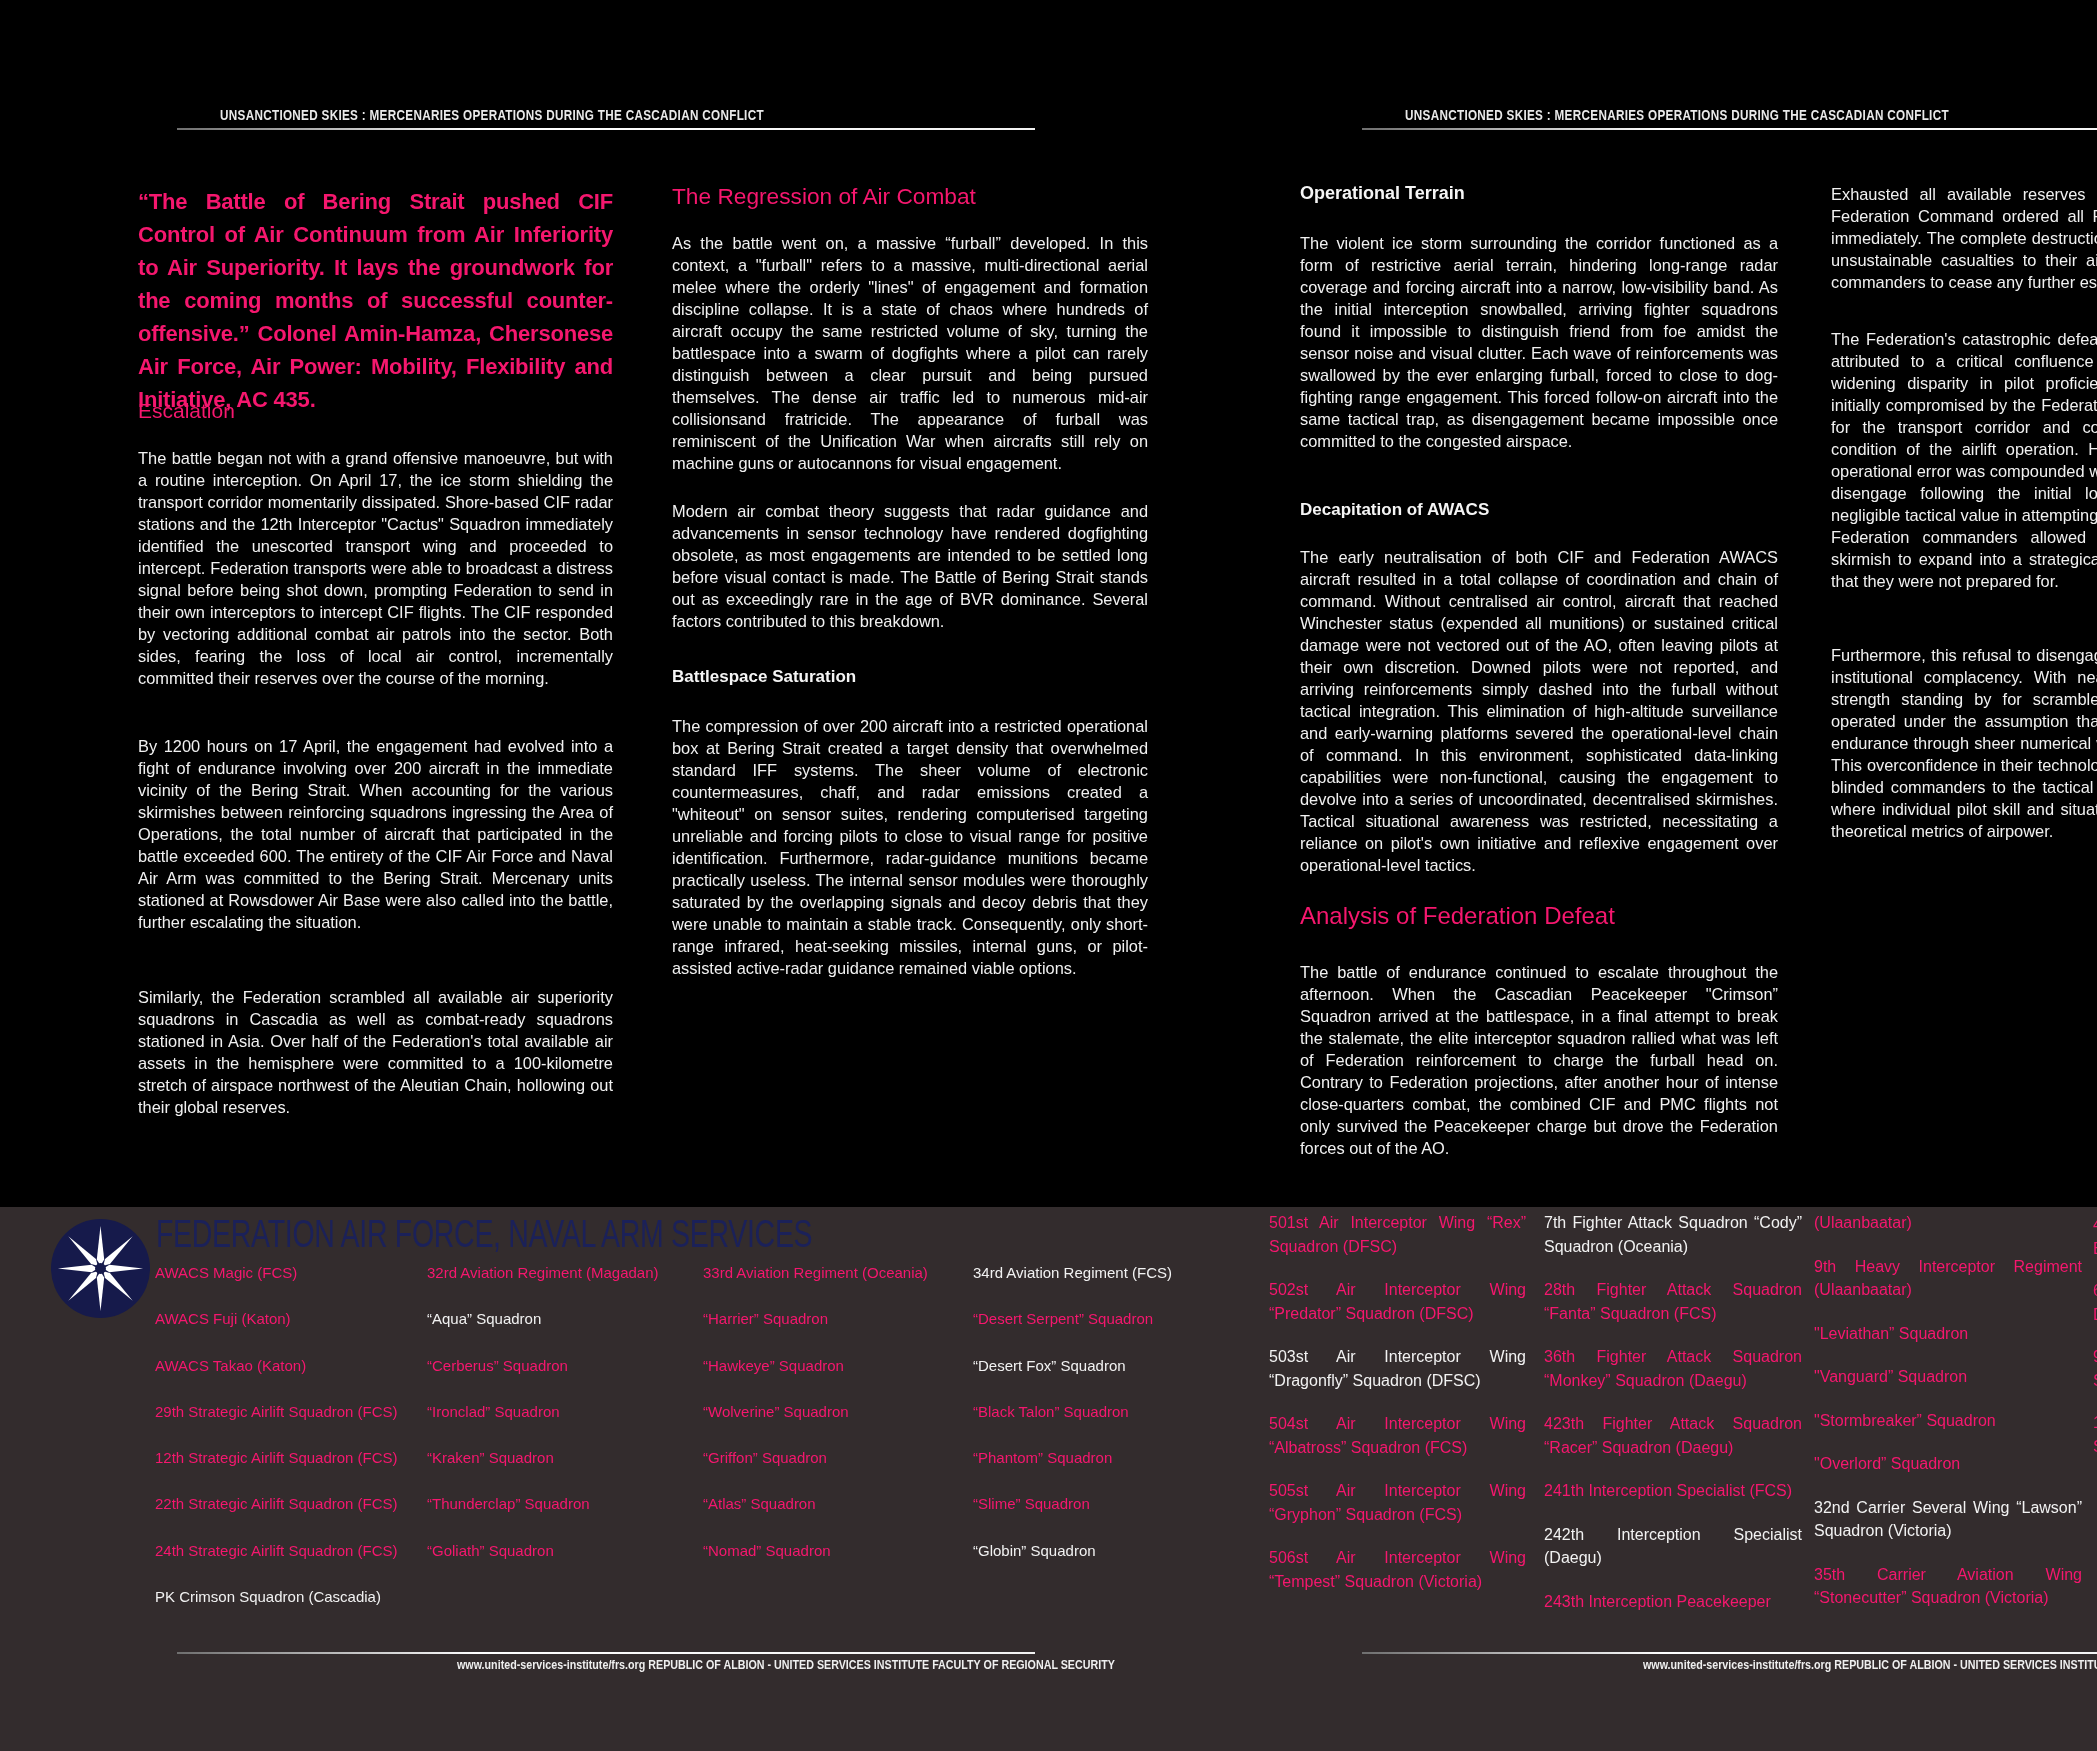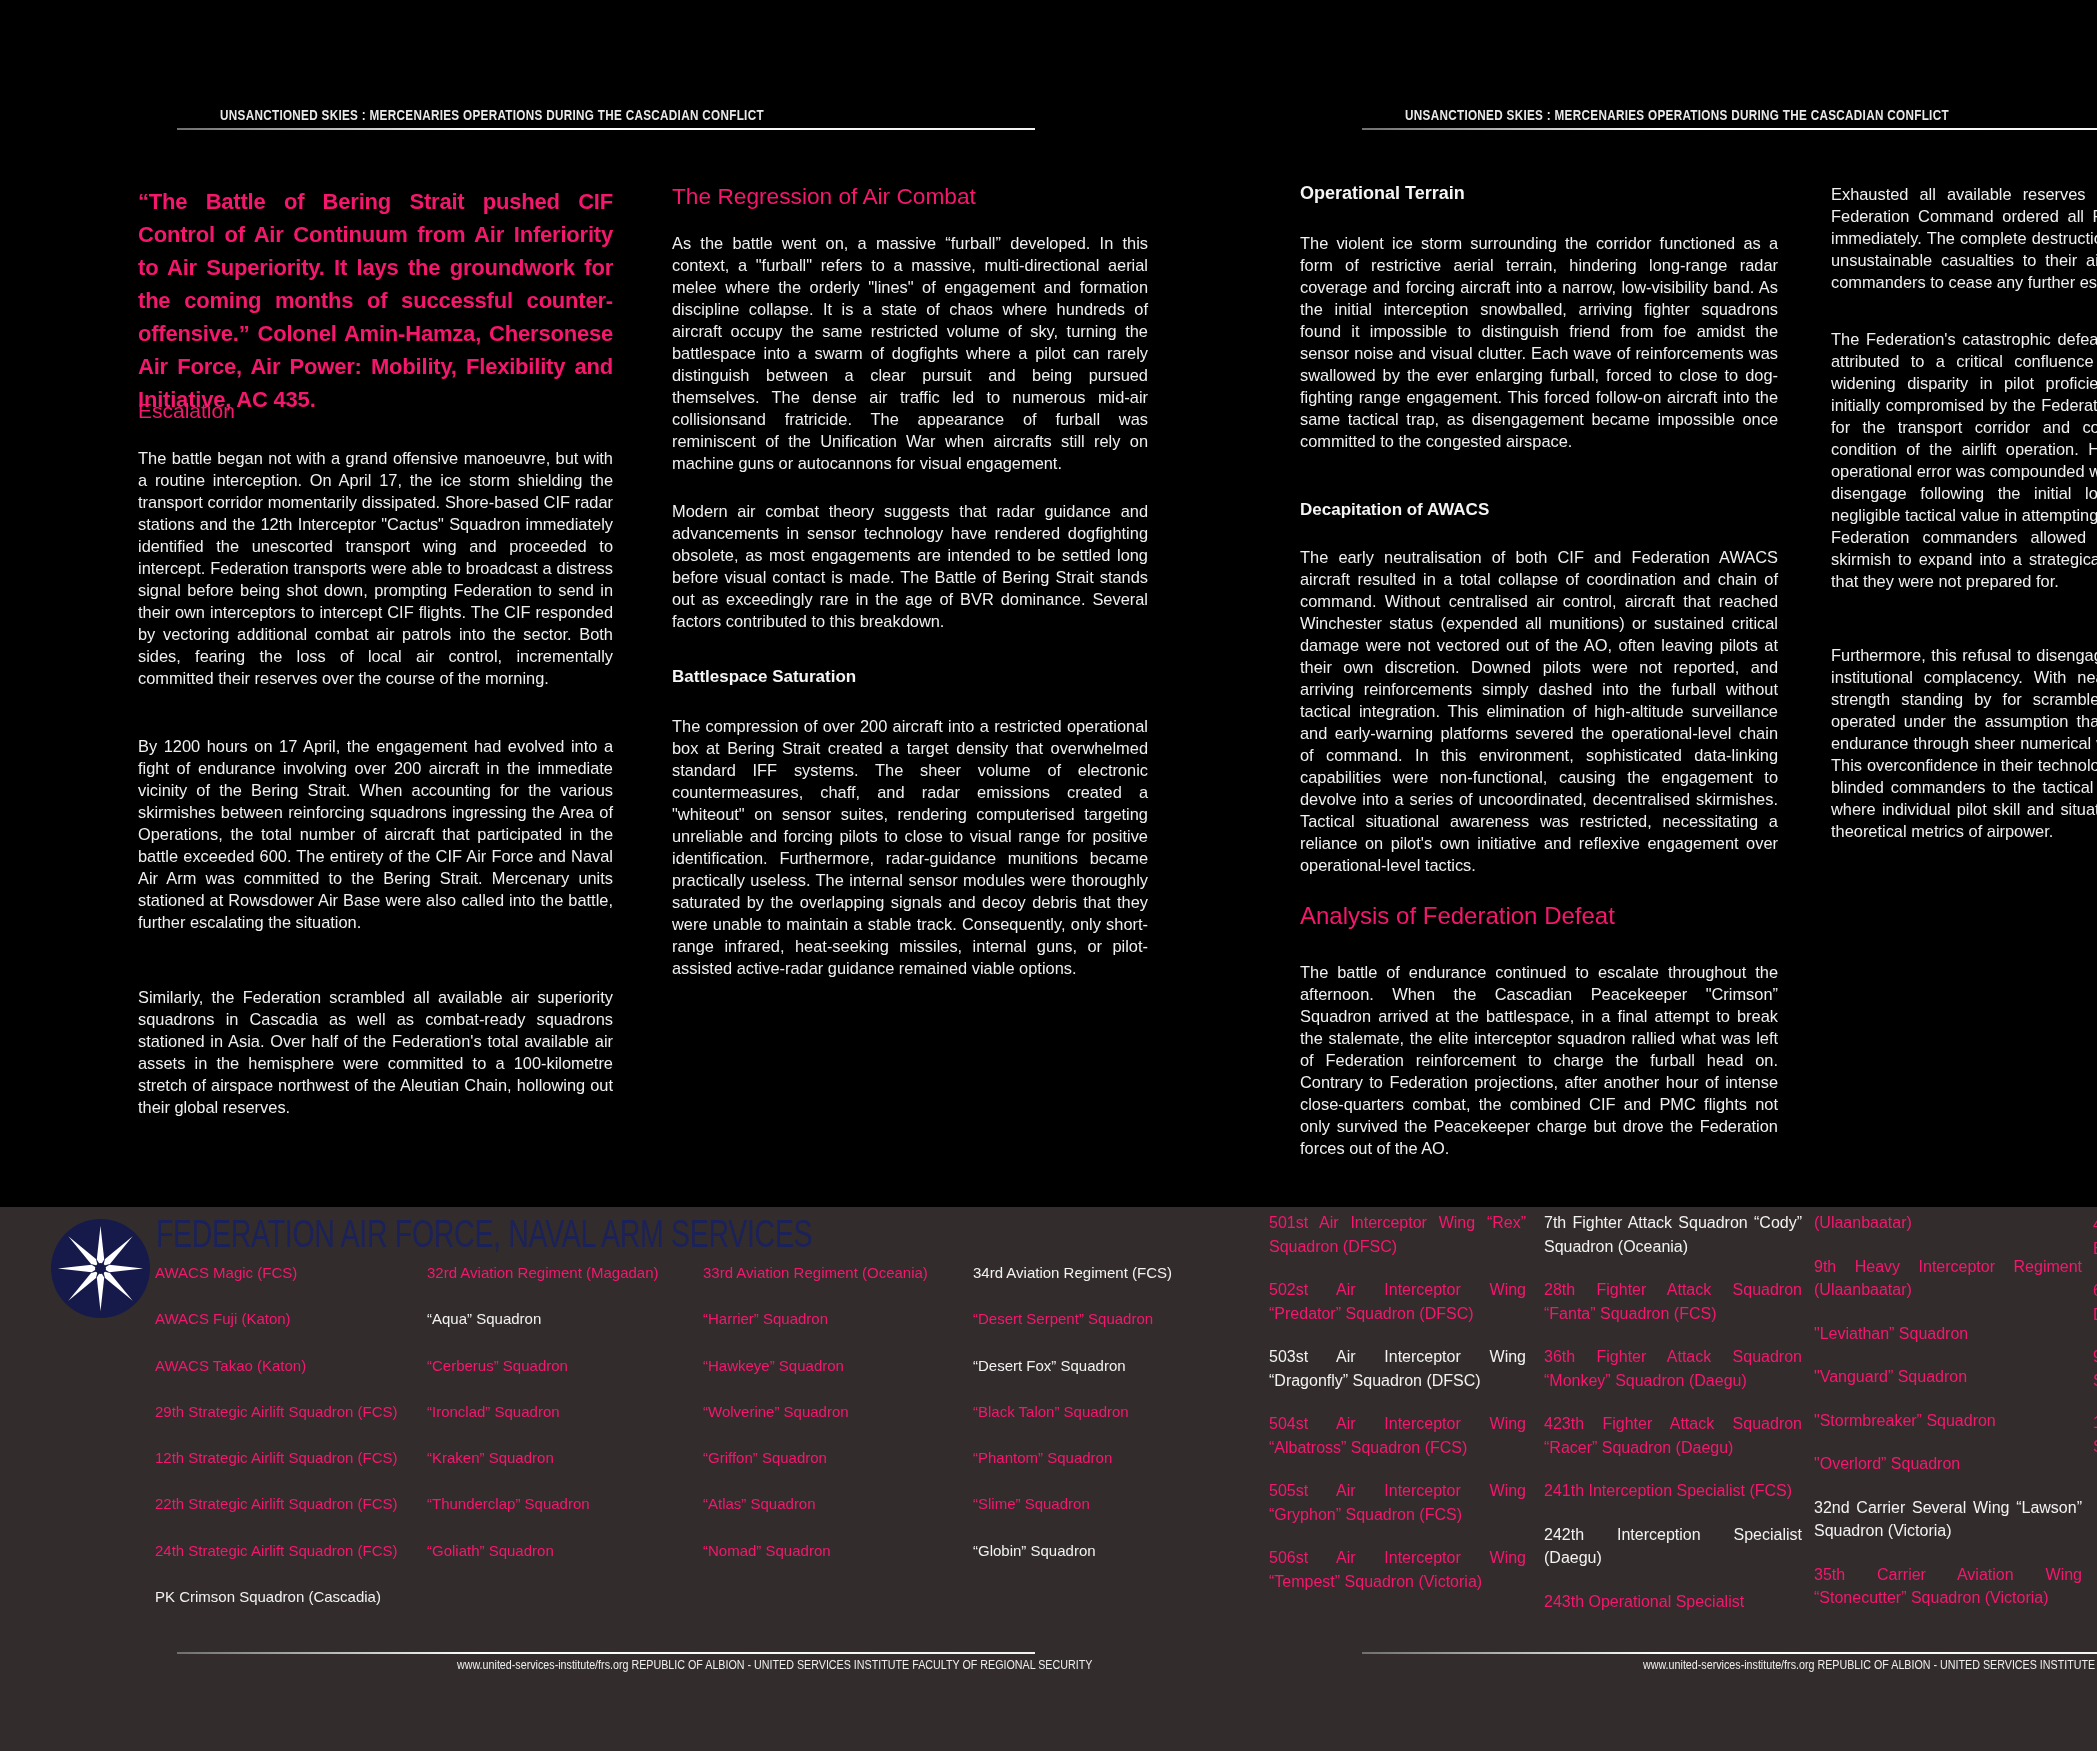--- a/index.html
+++ b/index.html
@@ -51,21 +51,21 @@
   .f-col.wide .f-entry{margin-bottom:20px;line-height:23.5px;font-size:16px;text-align:justify;}
   .f-col.wide8 .f-entry{margin-bottom:19px;line-height:23.5px;font-size:16px;text-align:justify;}
   .f-entry.pink{color:var(--pink);}
   .f-entry.white{color:#F2F2F2;}
   .footer-rule{
     position:absolute;top:1652px;width:858px;height:1.7px;
     background:linear-gradient(to right,#6f6f6f,#ffffff 35%,#f2f2f2);
   }
   .legal{
     position:absolute;top:1657px;white-space:nowrap;color:#EFEFEF;
-    font-size:13.4px;font-weight:normal;
+    font-size:13.4px;font-weight:bold;
   }
   .cond80{display:inline-block;transform:scaleX(0.8);transform-origin:left center;}
 </style>
 </head>
 <body>
 
 <div class="running-head" style="left:177px"><span class="cond">UNSANCTIONED SKIES : MERCENARIES OPERATIONS DURING THE CASCADIAN CONFLICT</span></div>
 <div class="running-head" style="left:1362px"><span class="cond">UNSANCTIONED SKIES : MERCENARIES OPERATIONS DURING THE CASCADIAN CONFLICT</span></div>
 <div class="head-rule" style="left:177px"></div>
 <div class="head-rule" style="left:1362px"></div>
@@ -158,21 +158,21 @@
     <div class="f-entry pink">505st Air Interceptor Wing “Gryphon” Squadron (FCS)</div>
     <div class="f-entry pink">506st Air Interceptor Wing “Tempest” Squadron (Victoria)</div>
   </div>
 <div class="f-col wide" style="left:1544px;top:1211px;width:258px">
     <div class="f-entry white">7th Fighter Attack Squadron “Cody” Squadron (Oceania)</div>
     <div class="f-entry pink">28th Fighter Attack Squadron “Fanta” Squadron (FCS)</div>
     <div class="f-entry pink">36th Fighter Attack Squadron “Monkey” Squadron (Daegu)</div>
     <div class="f-entry pink">423th Fighter Attack Squadron “Racer” Squadron (Daegu)</div>
     <div class="f-entry pink">241th Interception Specialist (FCS)</div>
     <div class="f-entry white">242th Interception Specialist (Daegu)</div>
-    <div class="f-entry pink">243th Operational Specialist</div>
+    <div class="f-entry pink">243th Interception Peacekeeper</div>
   </div>
 <div class="f-col wide" style="left:1814px;top:1211px;width:268px">
     <div class="f-entry pink">(Ulaanbaatar)</div>
     <div class="f-entry pink">9th Heavy Interceptor Regiment (Ulaanbaatar)</div>
     <div class="f-entry pink">"Leviathan” Squadron</div>
     <div class="f-entry pink">"Vanguard” Squadron</div>
     <div class="f-entry pink">"Stormbreaker” Squadron</div>
     <div class="f-entry pink">"Overlord” Squadron</div>
     <div class="f-entry white">32nd Carrier Several Wing “Lawson” Squadron (Victoria)</div>
     <div class="f-entry pink">35th Carrier Aviation Wing “Stonecutter” Squadron (Victoria)</div>

